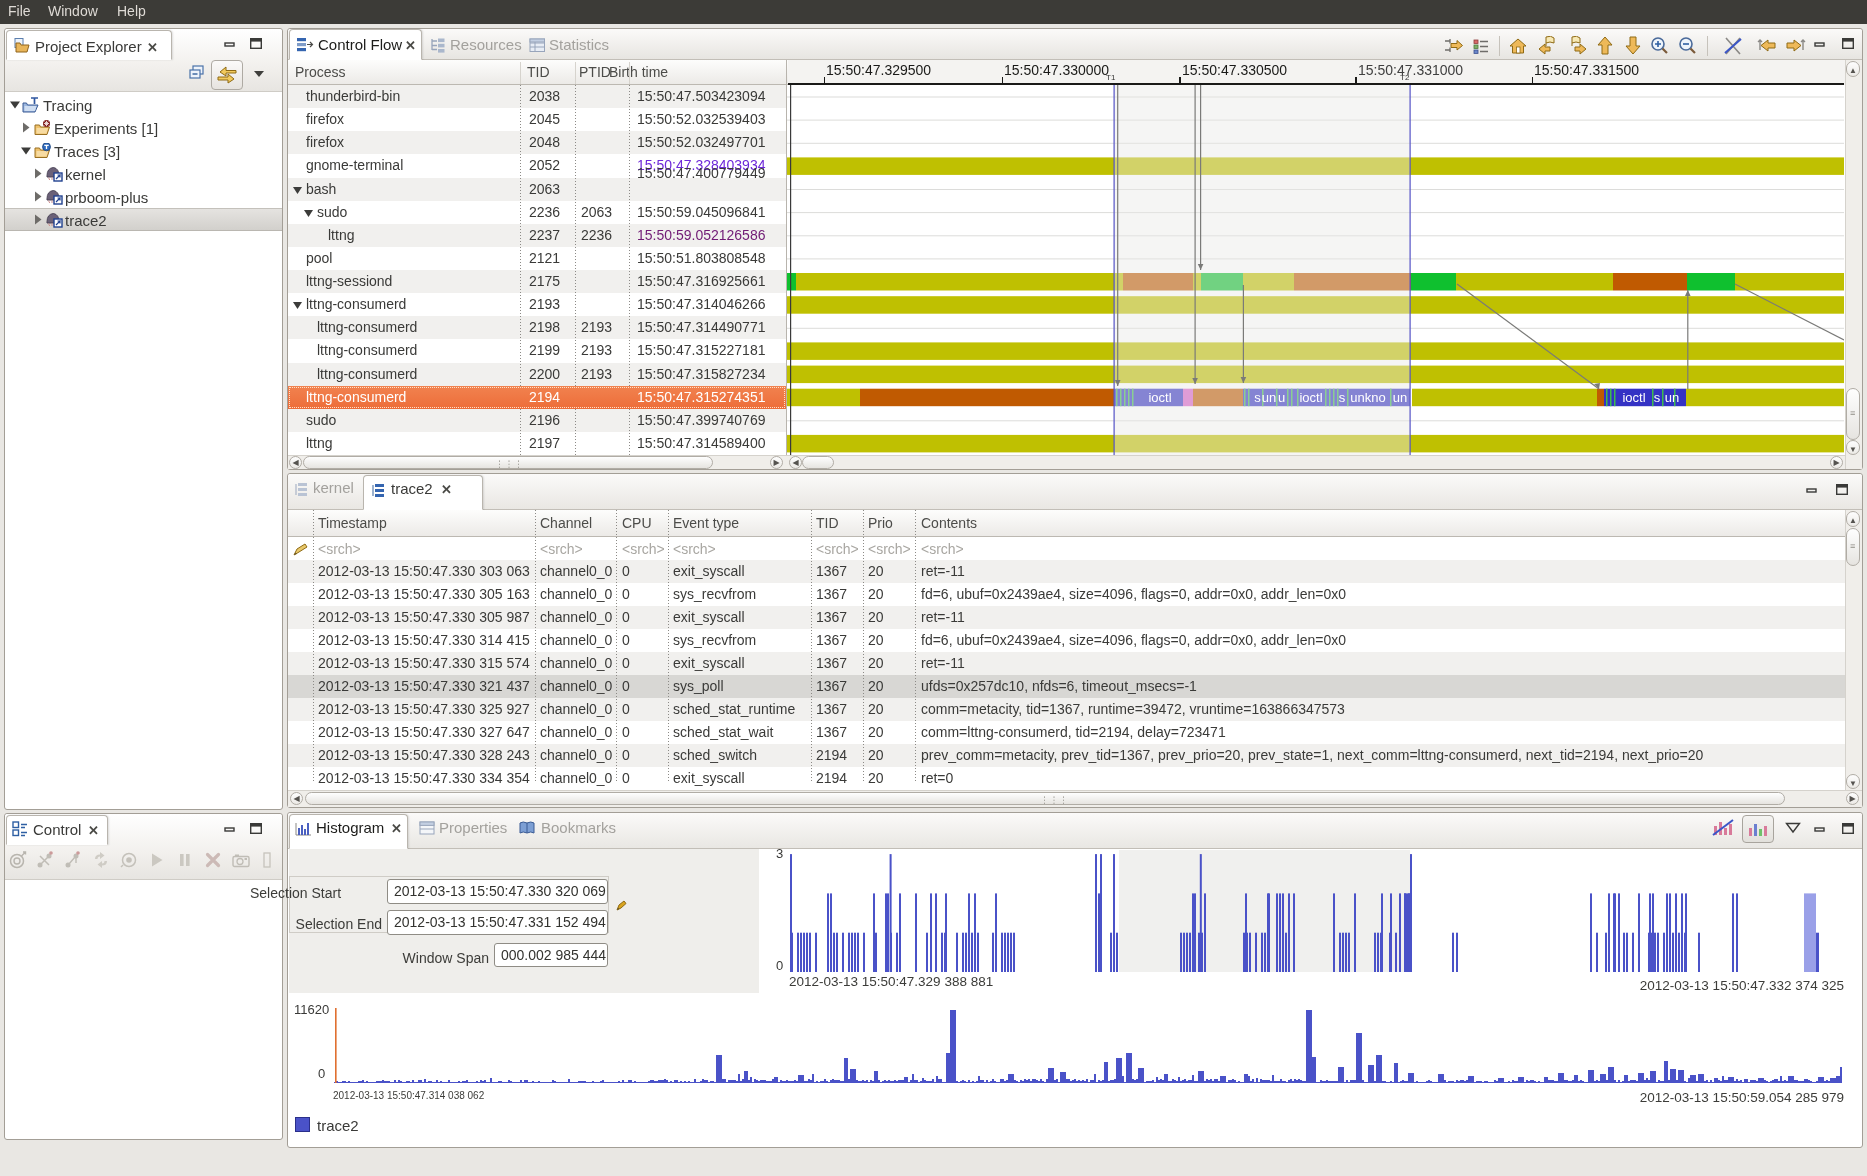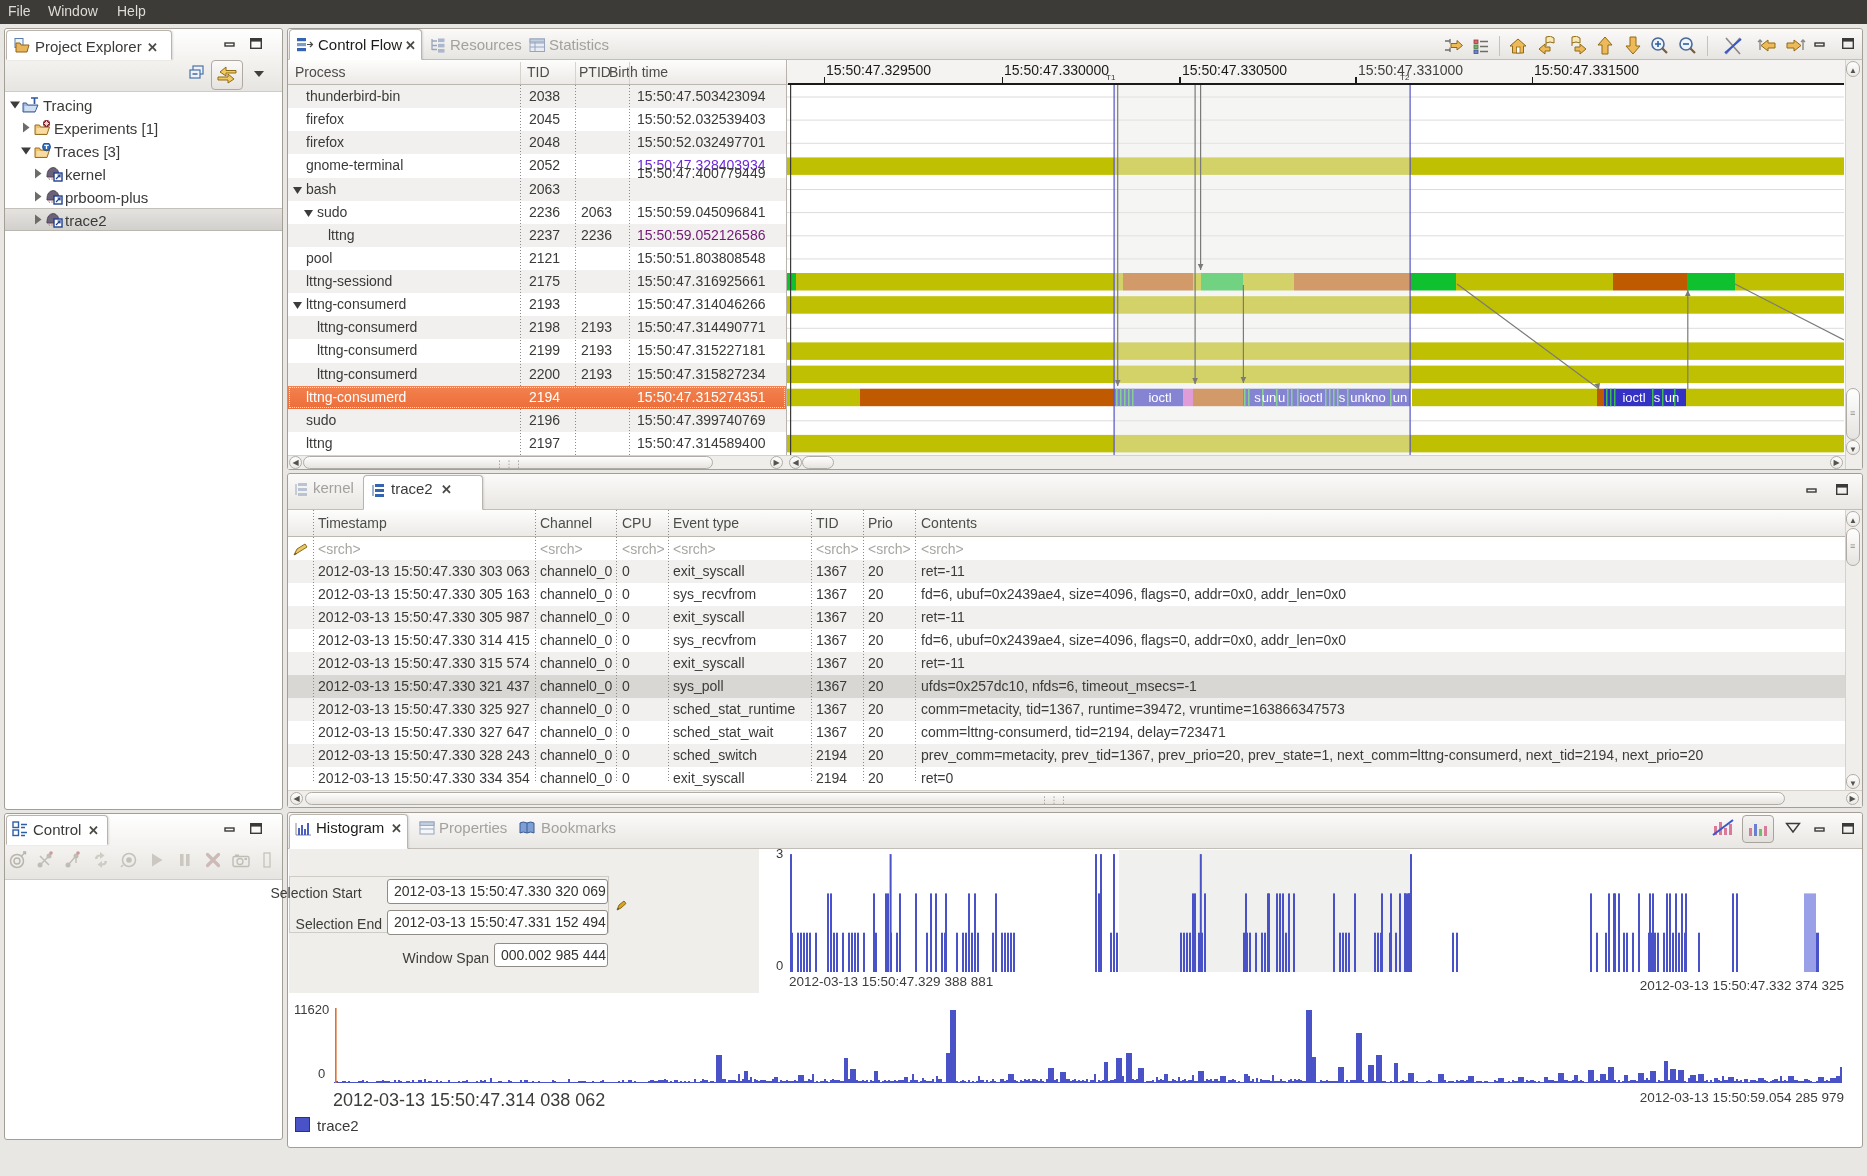--- a/index.html
+++ b/index.html
@@ -648,21 +648,21 @@
   </svg>
 <svg class="abs" style="left:1814px;top:824px" width="13" height="12">
     <rect x="1" y="4" width="9" height="3" fill="none" stroke="#3a3a38" stroke-width="1.4"></rect>
   </svg>
 <svg class="abs" style="left:1842px;top:823px" width="13" height="12">
     <rect x="0.7" y="0.7" width="10.6" height="9.6" fill="none" stroke="#3a3a38" stroke-width="1.4"></rect>
     <rect x="1" y="1" width="10" height="2.6" fill="#3a3a38"></rect>
   </svg>
 <div class="abs" style="left:289px;top:849px;width:470px;height:144px;background:#efeeeb"></div>
 <div class="abs" style="left:289px;top:876px;width:320px;height:57px;border:1px solid #cfccc6"></div>
-<div class="lab" style="left:250px;top:885px;width:132px;text-align:center">Selection Start</div>
+<div class="lab" style="left:250px;top:885px;width:132px;text-align:left">Selection Start</div>
 <div class="abs field" style="left:387px;top:879px;width:221px;height:25px;">2012-03-13 15:50:47.330 320 069</div>
 <div class="lab" style="left:250px;top:916px;width:132px;text-align:right">Selection End</div>
 <div class="abs field" style="left:387px;top:910px;width:221px;height:25px;">2012-03-13 15:50:47.331 152 494</div>
 <svg class="abs" style="left:615px;top:899px" width="13" height="13">
     <path d="M2 11 L4 6 L9 2 L11 4.5 L6 9 Z" fill="#d9a520" stroke="#8f6a14" stroke-width="1"></path>
     <path d="M2 11 L4.5 10 L3.2 8.6 Z" fill="#6a5a2a"></path>
   </svg>
 <div class="lab" style="left:357px;top:950px;width:132px;text-align:right">Window Span</div>
 <div class="abs field" style="left:494px;top:943px;width:114px;height:24px;">000.002 985 444</div>
 <svg class="abs" style="left:790px;top:850px" width="1054" height="124">
@@ -1558,15 +1558,15 @@
     <rect x="1496" y="70" width="2" height="5" fill="#4a52c8"></rect>
     <rect x="1498" y="70" width="2" height="5" fill="#4a52c8"></rect>
     <rect x="1500" y="70" width="2" height="5" fill="#4a52c8"></rect>
     <rect x="1502" y="68" width="2" height="7" fill="#4a52c8"></rect>
     <rect x="1504" y="68" width="2" height="7" fill="#4a52c8"></rect>
     <rect x="1506" y="59" width="2" height="16" fill="#4a52c8"></rect>
     <rect x="1" y="0" width="1.6" height="75" fill="#e07030"></rect>
   </svg>
 <div class="cell" style="left:294px;top:1002px;font-size:13px">11620</div>
 <div class="cell" style="left:318px;top:1066px;font-size:13px">0</div>
-<div class="cell" style="left:333px;top:1090px;font-size:18px;color:#3c3c39">2012-03-13 15:50:47.314 038 062</div>
+<div class="cell" style="left:333px;top:1090px;font-size:10px;color:#3c3c39">2012-03-13 15:50:47.314 038 062</div>
 <div class="cell" style="left:1500px;top:1090px;width:344px;text-align:right;font-size:13.5px;color:#3c3c39">2012-03-13 15:50:59.054 285 979</div>
 <div class="abs" style="left:295px;top:1117px;width:15px;height:15px;background:#4a52c8;border:1px solid #2a2f8a"></div>
 <div class="t15" style="left:317px;top:1117px;">trace2</div>
 </body></html>

